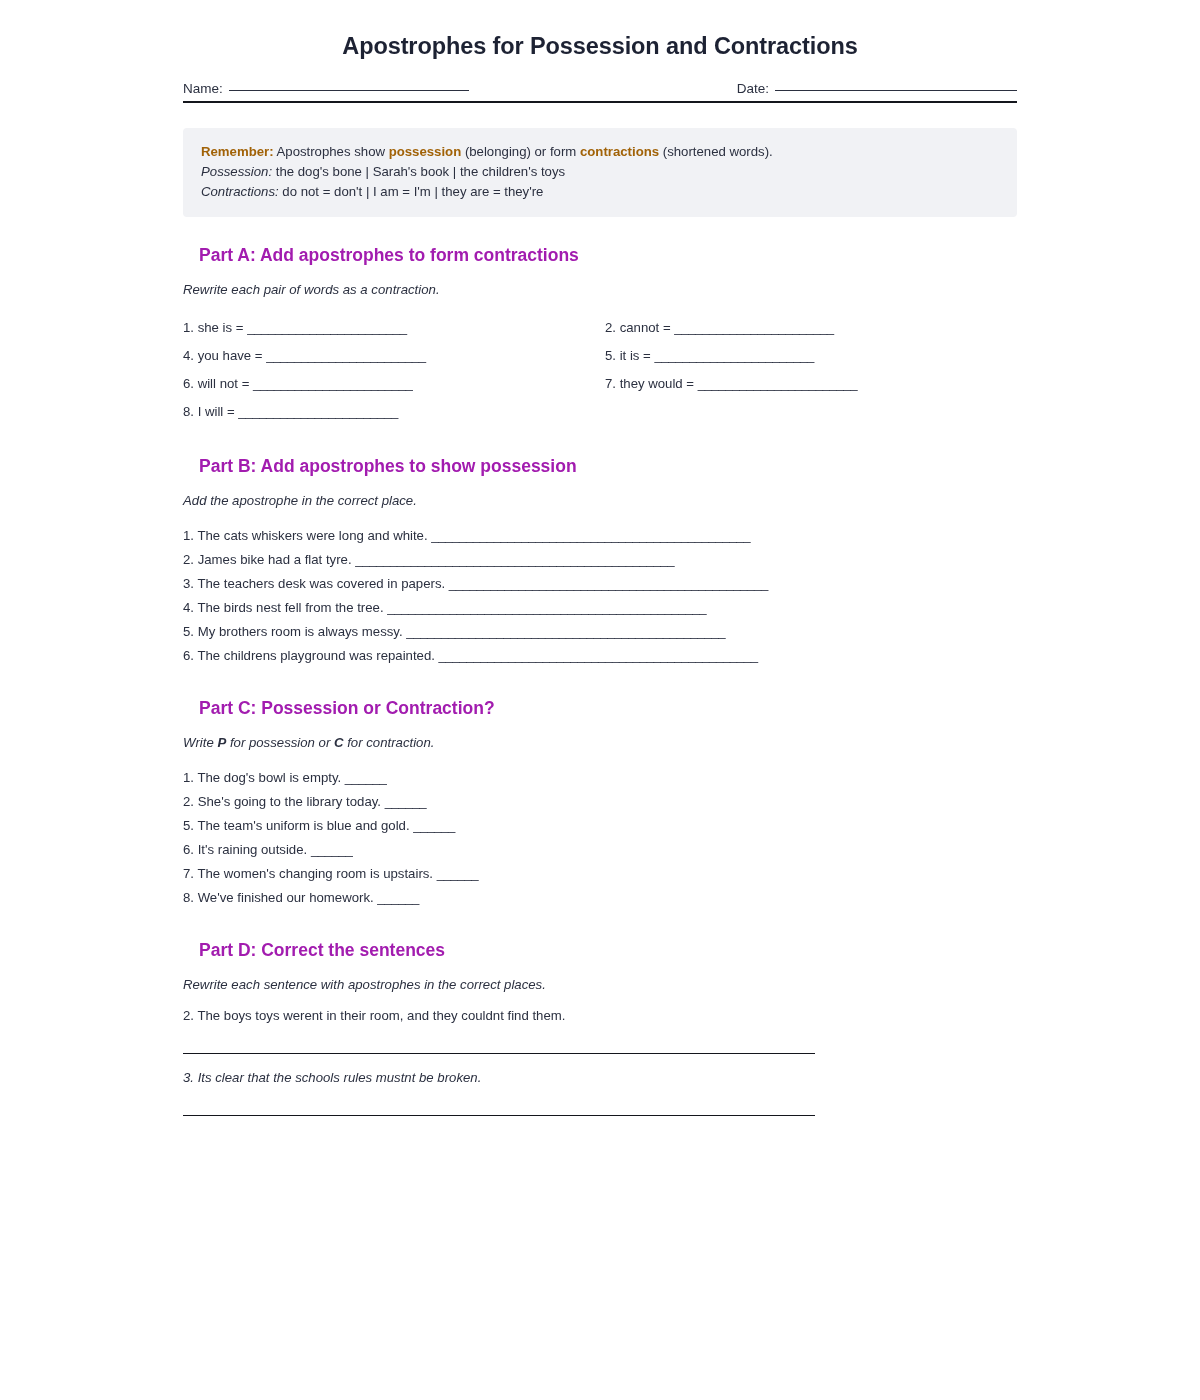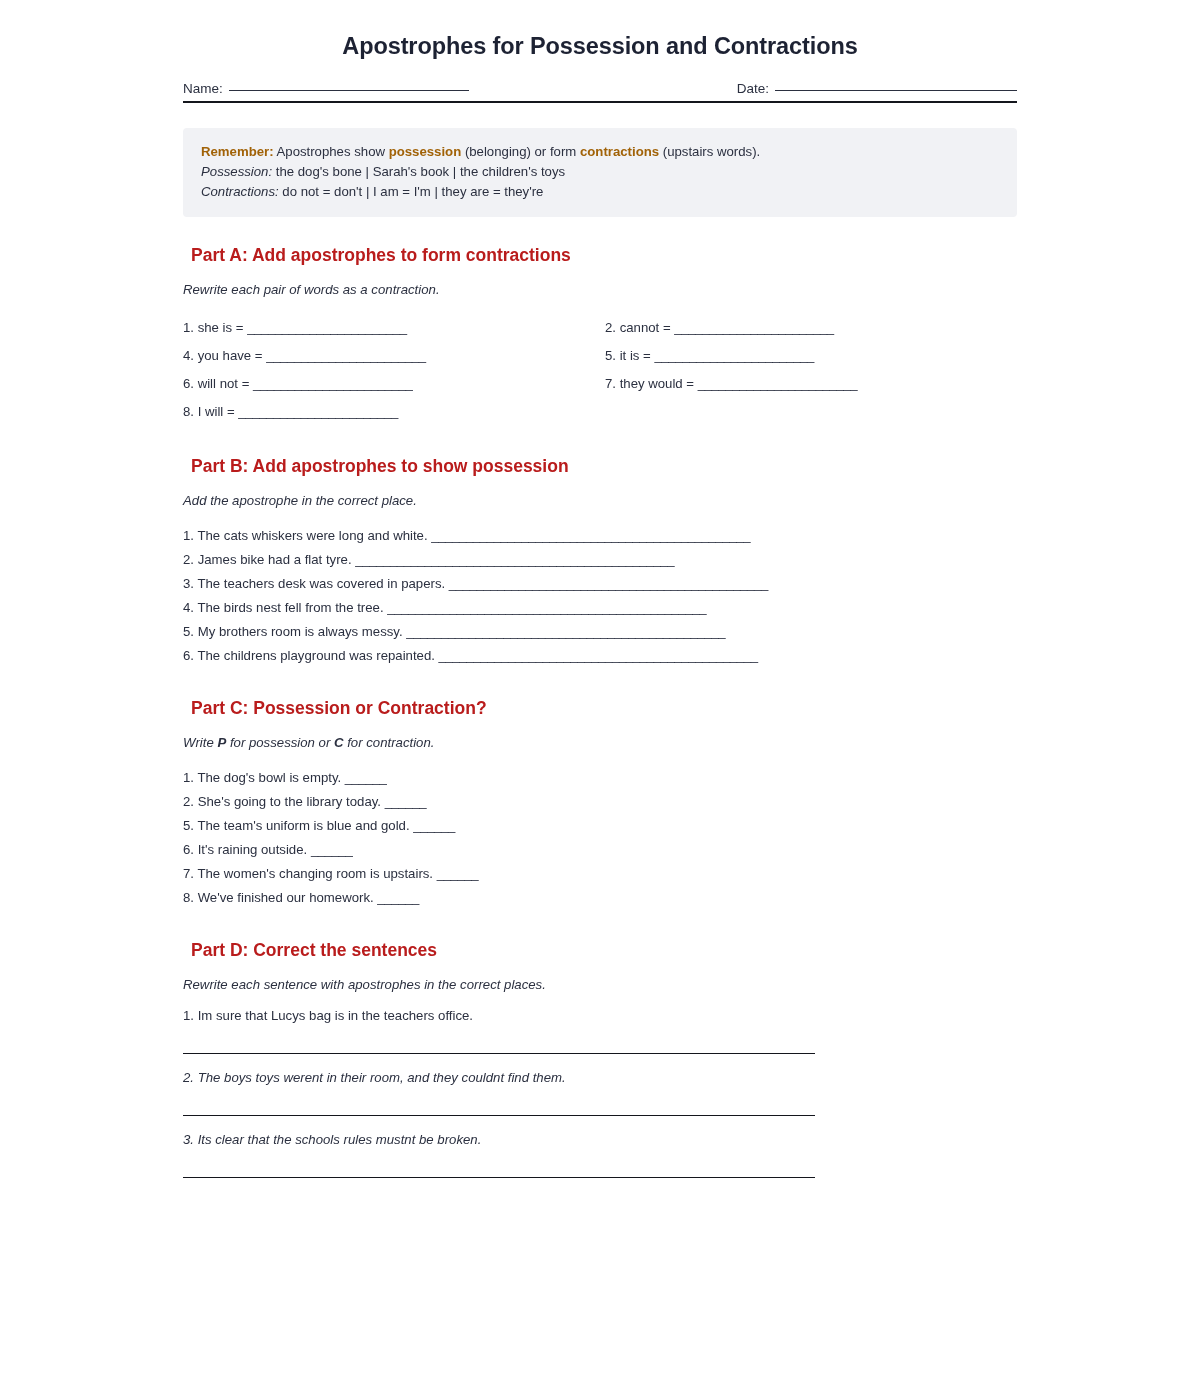--- a/index.html
+++ b/index.html
@@ -78,22 +78,22 @@
     color: #2b3040;
   }
   .remember .line { white-space: nowrap; }
   .remember b { font-weight: bold; color: #a16207; }
   .remember i { font-style: italic; }
 
   
   .part-heading {
     font-size: 17.5px;
     font-weight: bold;
-    color: #b91c1c;
-    margin: 8px;
+    color: #a21caf;
+    margin: 16px;
   }
   .part-a-heading { margin-top: 28px; }
   .part-b-heading { margin-top: 30px; }
   .part-c-heading { margin-top: 30px; }
   .part-d-heading { margin-top: 30px; }
 
   .part-instruction {
     font-size: 13.2px;
     font-style: italic;
     color: #2b3040;
@@ -159,21 +159,21 @@
       <div class="nd-field">
         <span class="nd-label">Name:</span><span class="nd-rule short"></span>
       </div>
       <div class="nd-field">
         <span class="nd-label">Date:</span><span class="nd-rule"></span>
       </div>
     </div>
     <div class="header-rule"></div>
 
     <div class="remember">
-      <div class="line"><b>Remember:</b><span> Apostrophes show </span><b>possession</b><span> (belonging) or form </span><b>contractions</b><span> (upstairs words).</span></div>
+      <div class="line"><b>Remember:</b><span> Apostrophes show </span><b>possession</b><span> (belonging) or form </span><b>contractions</b><span> (shortened words).</span></div>
       <div class="line"><i>Possession:</i><span> the dog's bone | Sarah's book | the children's toys</span></div>
       <div class="line"><i>Contractions:</i><span> do not = don't | I am = I'm | they are = they're</span></div>
     </div>
 
     <h2 class="part-heading part-a-heading">Part A: Add apostrophes to form contractions</h2>
     <div class="part-instruction">Rewrite each pair of words as a contraction.</div>
     <div class="grid-two">
       <div class="qa-item"><span>1. she is = </span><span class="blank-ul">_______________________</span></div>
       <div class="qa-item"><span>2. cannot = </span><span class="blank-ul">_______________________</span></div>
       <div class="qa-item"><span>4. you have = </span><span class="blank-ul">_______________________</span></div>
@@ -202,24 +202,20 @@
       <div class="qline"><span>5. The team's uniform is blue and gold. </span><span class="blank-ul">______</span></div>
       <div class="qline"><span>6. It's raining outside. </span><span class="blank-ul">______</span></div>
       <div class="qline"><span>7. The women's changing room is upstairs. </span><span class="blank-ul">______</span></div>
       <div class="qline"><span>8. We've finished our homework. </span><span class="blank-ul">______</span></div>
     </div>
 
     <h2 class="part-heading part-d-heading">Part D: Correct the sentences</h2>
     <div class="part-instruction">Rewrite each sentence with apostrophes in the correct places.</div>
     <div class="dlist">
       <div class="dblock">
-        <div class="dsentence">1. Im sure that Lucys bag is in the teachers office.</div>
-        <div class="dline"></div>
-      </div>
-      <div class="dblock">
         <div class="dsentence">2. The boys toys werent in their room, and they couldnt find them.</div>
         <div class="dline"></div>
       </div>
       <div class="dblock">
         <div class="dsentence">3. Its clear that the schools rules mustnt be broken.</div>
         <div class="dline"></div>
       </div>
     </div>
 
   </div>

